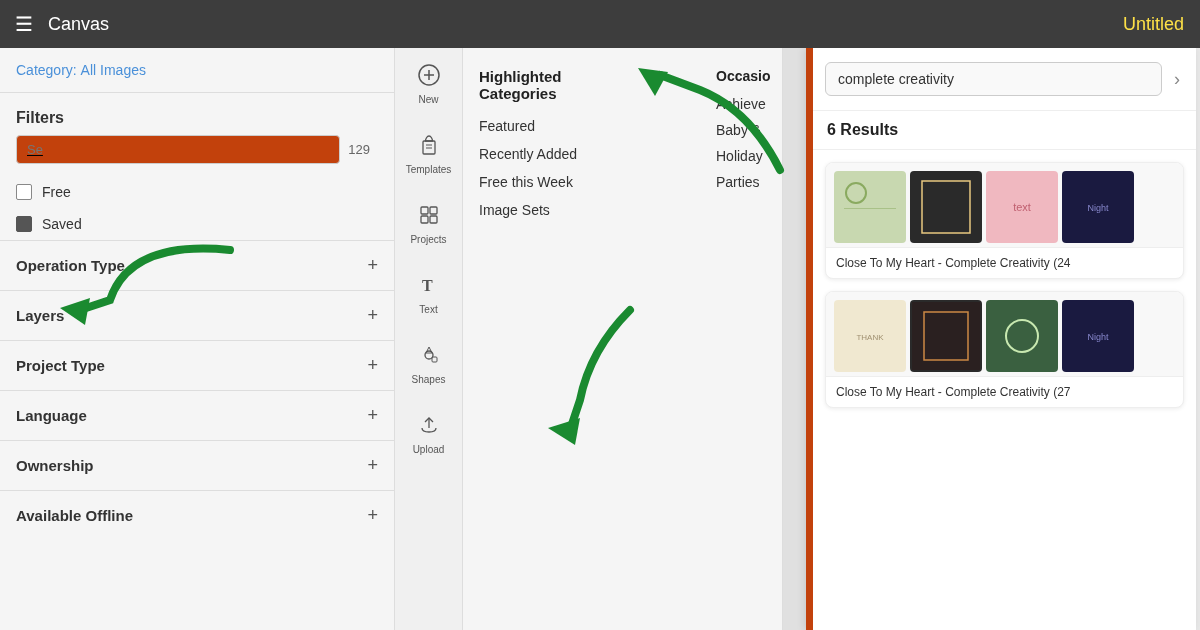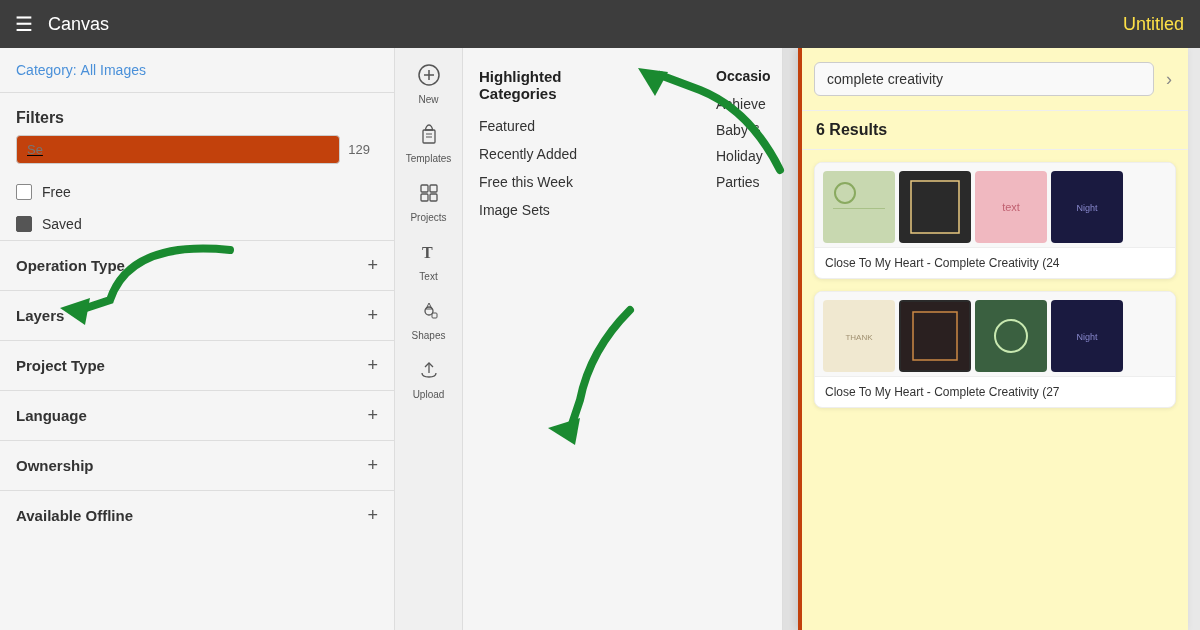--- a/index.html
+++ b/index.html
@@ -50,21 +50,21 @@
       display: flex; align-items: center; justify-content: space-between;
       cursor: pointer;
     }
     .filter-section-title { font-size: 15px; font-weight: 600; color: #333; }
     .filter-plus { font-size: 18px; color: #555; font-weight: 300; }
 
     
     .nav-sidebar {
       position: absolute; top: 48px; left: 395px; width: 68px; bottom: 0;
       background: #f0f0f0; border-right: 1px solid #ddd;
-      display: flex; flex-direction: column; align-items: center; padding-top: 8px; gap: 2px;
+      display: flex; flex-direction: column; align-items: center; padding-top: 8px; gap: 13px;
     }
     .nav-item {
       width: 60px; display: flex; flex-direction: column; align-items: center;
       padding: 8px 4px; border-radius: 6px; cursor: pointer; gap: 3px;
     }
     .nav-item-icon { font-size: 20px; color: #555; }
     .nav-item-label { font-size: 10px; color: #555; text-align: center; }
 
     
     .categories-panel {
@@ -79,22 +79,22 @@
 
     
     .occasions-col {
       position: absolute; top: 48px; left: 700px; width: 100px; padding: 20px 16px;
     }
     .occasions-title { font-size: 14px; font-weight: 700; color: #222; margin-bottom: 12px; }
     .occasion-item { font-size: 14px; color: #333; margin-bottom: 10px; cursor: pointer; }
 
     
     .results-panel {
-      position: absolute; top: 48px; right: 12px; width: 390px; bottom: 0;
-      background: #fef9c3; border-left: 4px solid #c2410c; overflow-y: auto;
+      position: absolute; top: 48px; right: 4px; width: 390px; bottom: 0;
+      background: #ffffff; border-left: 7px solid #c2410c; overflow-y: auto;
       box-shadow: -2px 0 8px rgba(0,0,0,0.1);
     }
     .results-search-bar {
       padding: 14px 12px; border-bottom: 1px solid #eee;
       display: flex; align-items: center; gap: 8px;
     }
     .results-search-input {
       flex: 1; padding: 8px 12px; border: 1px solid #ccc; border-radius: 6px;
       font-size: 14px; background: #f9f9f9; color: #333;
     }

